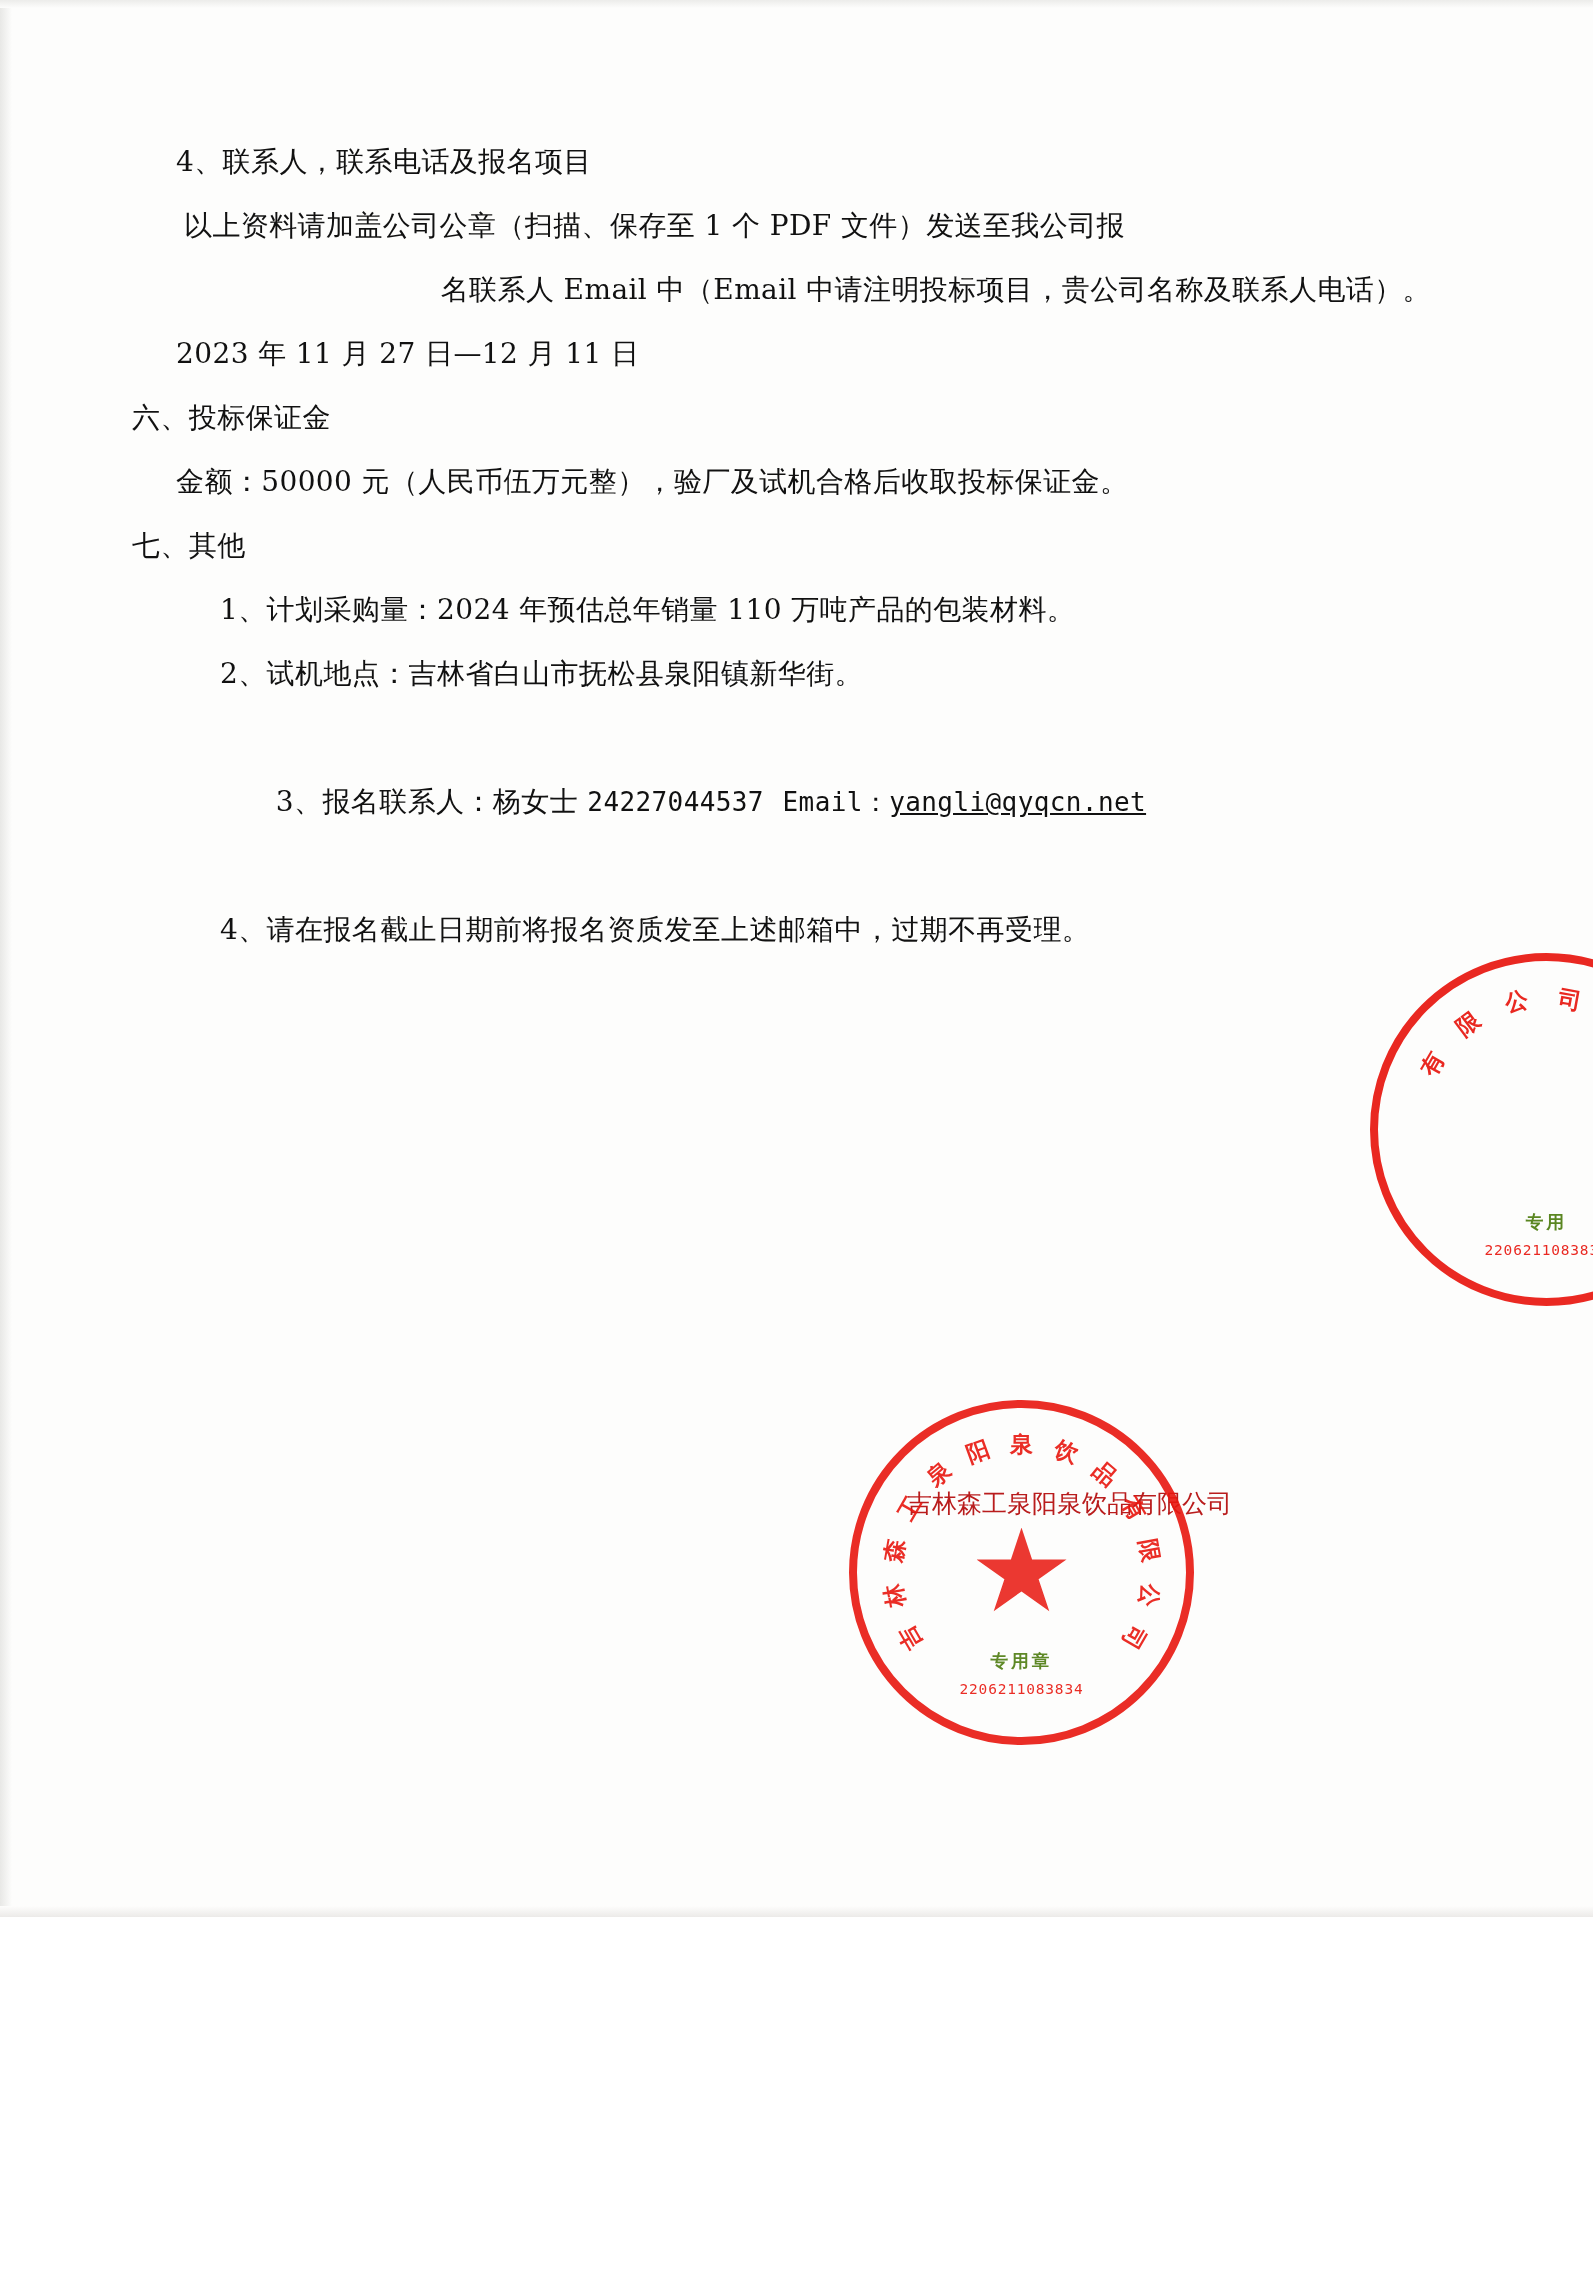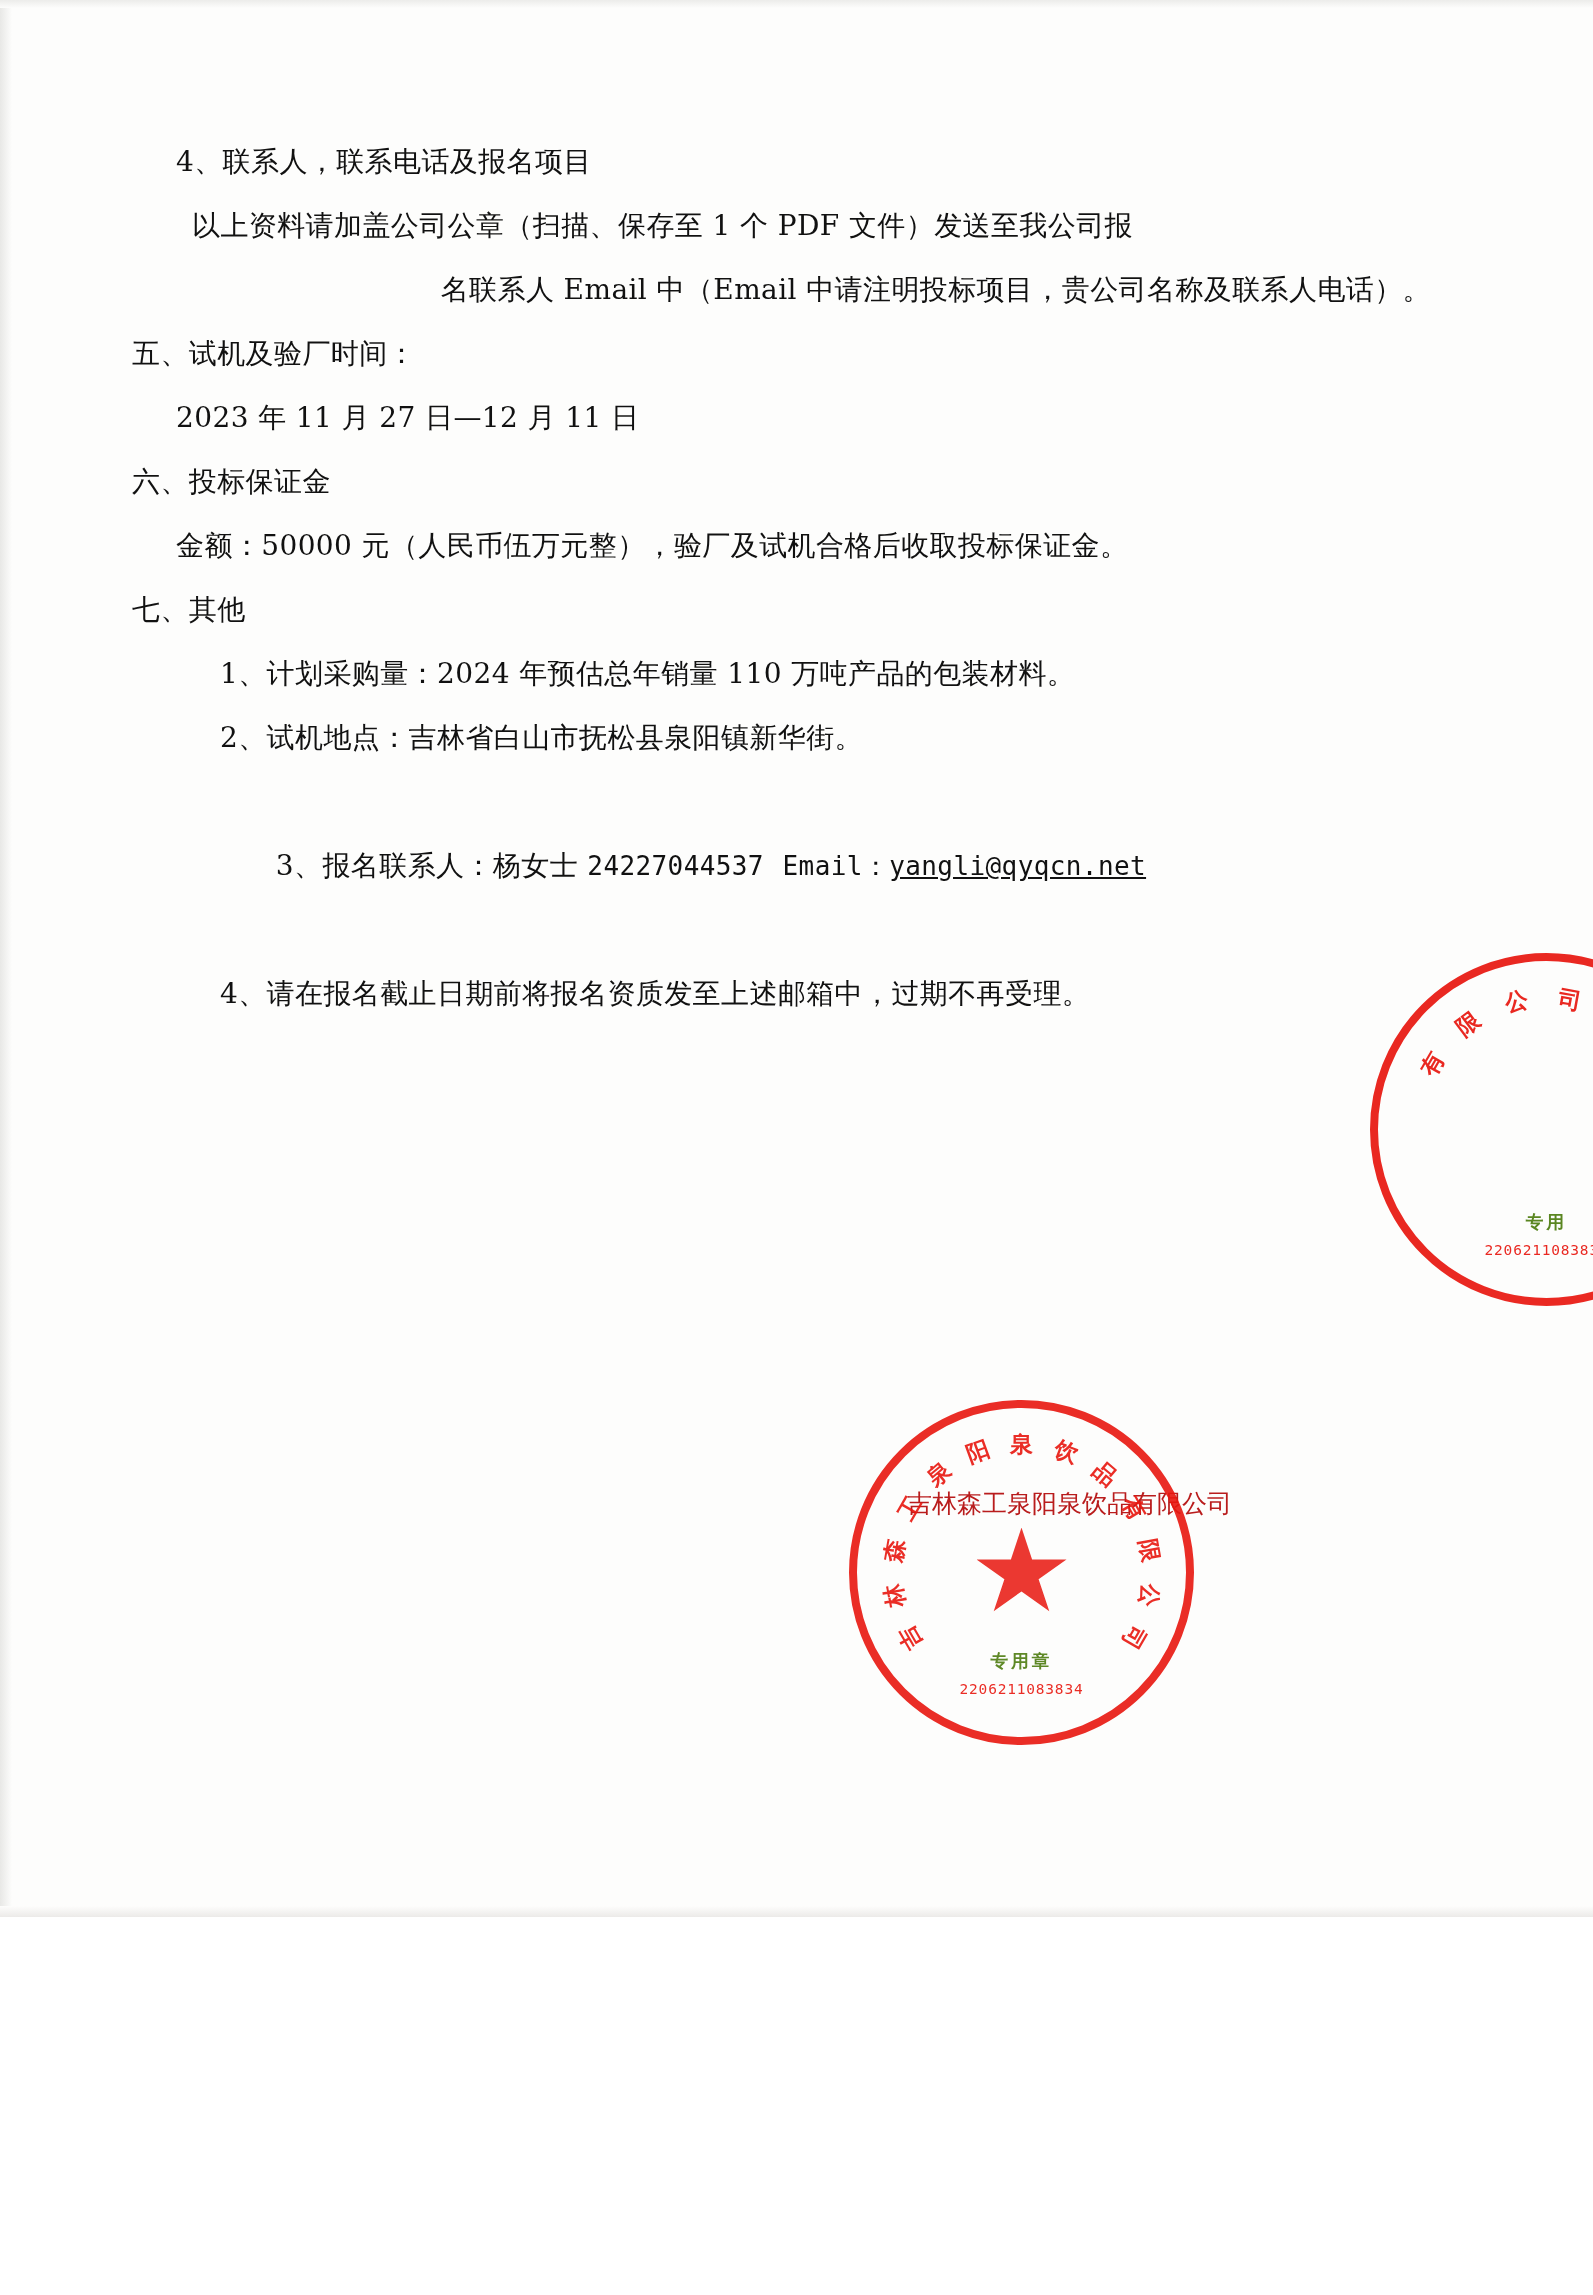--- a/index.html
+++ b/index.html
@@ -55,21 +55,21 @@
   .lvl1 {            
     margin-left: -44px;
   }
   .indent2 {         
     margin-left: 0px;
   }
   .indent-sub {      
     margin-left: 44px;
   }
   .flow {            
-    margin-left: 16px;
+    margin-left: 8px;
     text-align: justify;
     text-justify: inter-ideograph;
   }
   .flow-cont {
     margin-left: -44px;
     text-align: right;
   }
 
   .email-link {
     color: #111111;
@@ -185,21 +185,20 @@
   <div class="scan-edge-bottom"></div>
 
   <div class="doc-body">
 
     <div class="para indent2">4、联系人，联系电话及报名项目</div>
 
     <div class="para flow">以上资料请加盖公司公章（扫描、保存至 1 个 PDF 文件）发送至我公司报</div>
 
     <div class="para flow-cont">名联系人 Email 中（Email 中请注明投标项目，贵公司名称及联系人电话）。</div>
 
-    <div class="para lvl1">五、试机及验厂时间：</div>
 
     <div class="para indent2">2023 年 11 月 27 日—12 月 11 日</div>
 
     <div class="para lvl1">六、投标保证金</div>
 
     <div class="para indent2">金额：50000 元（人民币伍万元整），验厂及试机合格后收取投标保证金。</div>
 
     <div class="para lvl1">七、其他</div>
 
     <div class="para indent-sub">1、计划采购量：2024 年预估总年销量 110 万吨产品的包装材料。</div>

